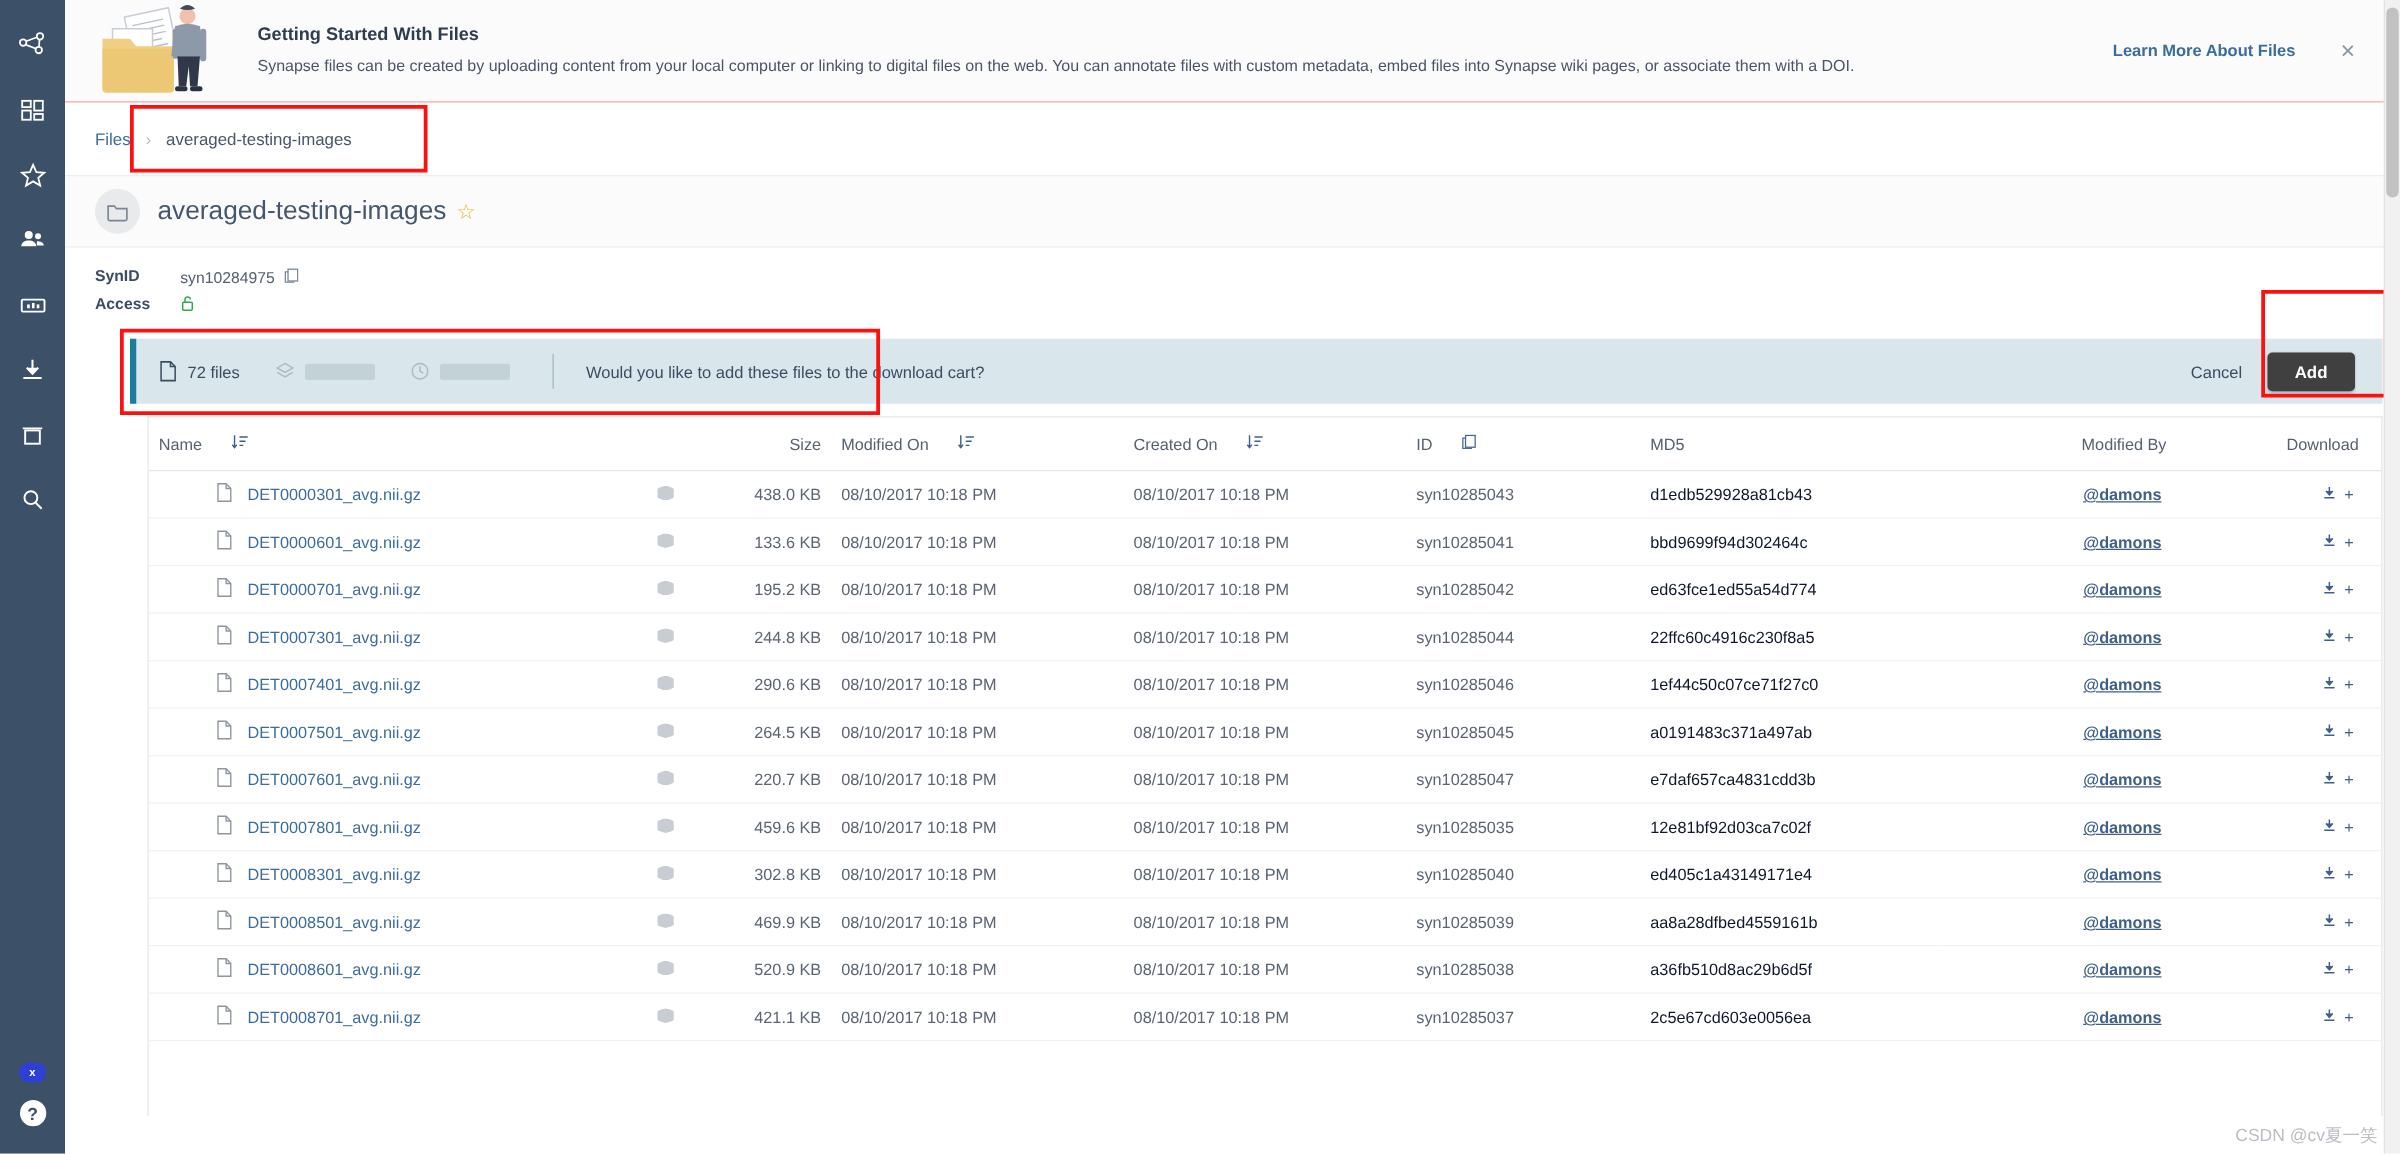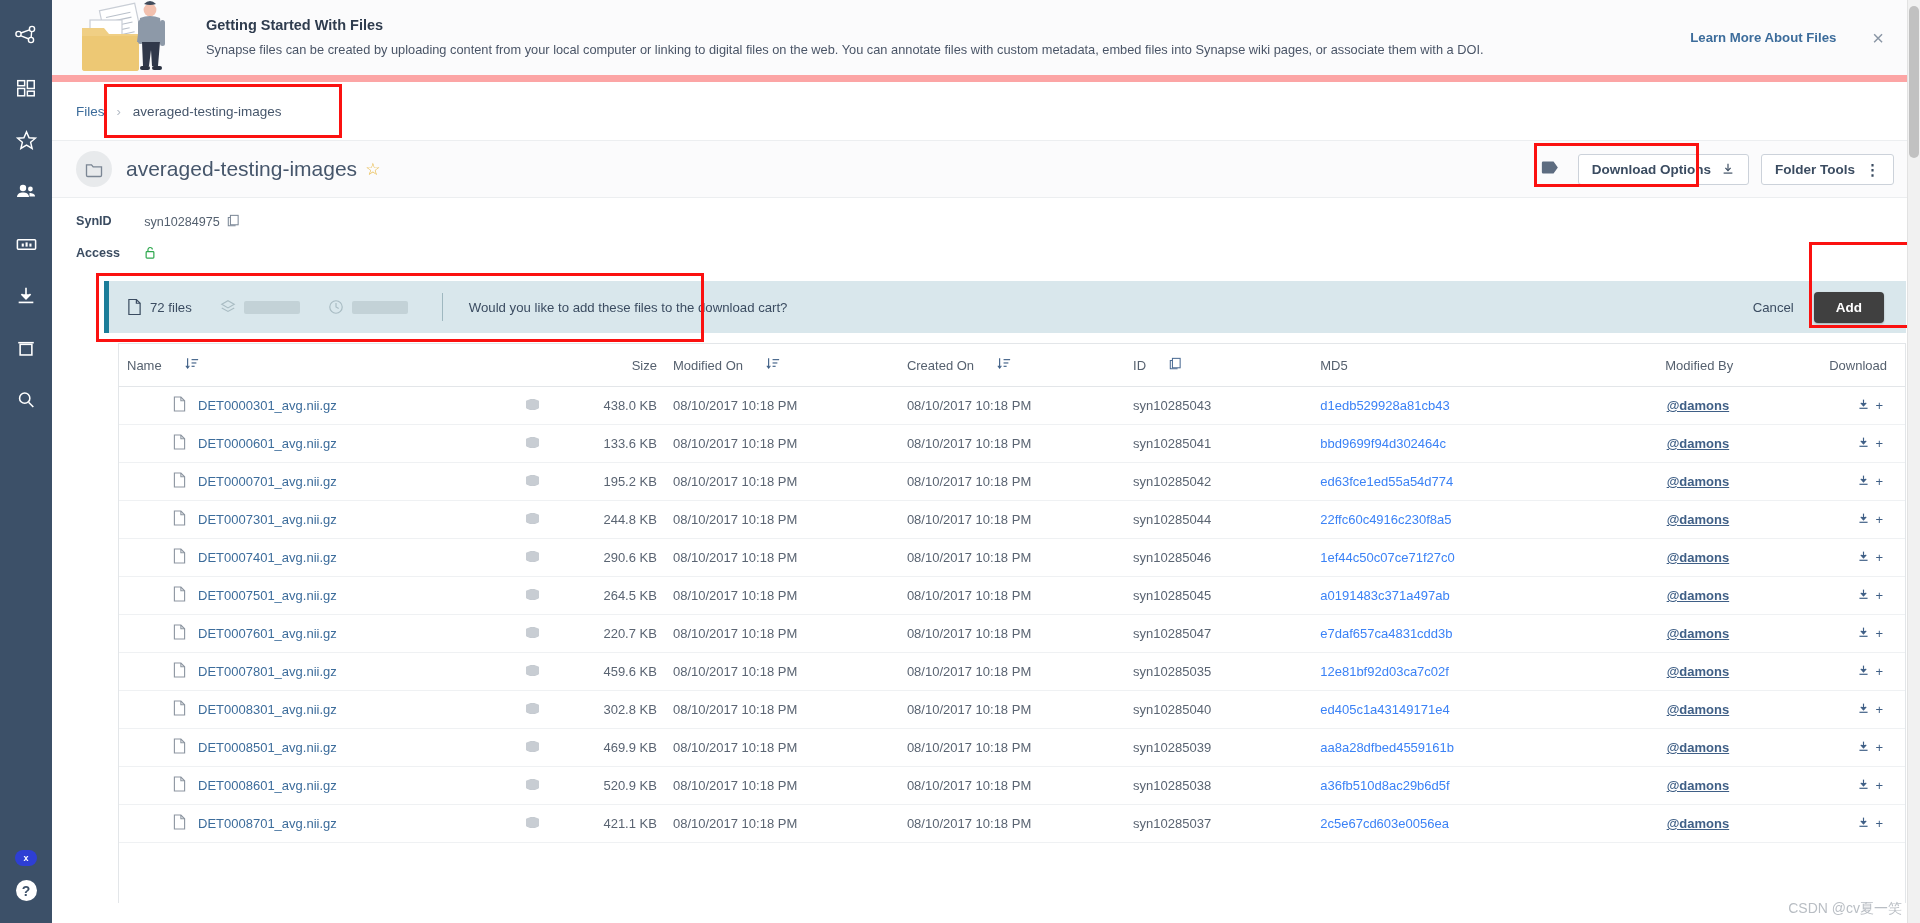--- a/index.html
+++ b/index.html
@@ -40,21 +40,21 @@
 
   
   .main {
     flex: 1 1 auto; height: 923px; position: relative;
     background: #ffffff; overflow: hidden;
   }
 
   
   .promo {
     height: 82px; background: #fbfbfc;
-    border-bottom: 7px solid #fca5a5;
+    border-bottom: 1px solid #fca5a5;
     display: flex; align-items: center;
     padding: 0 26px 0 16px;
     position: relative;
   }
   .promo-art { width: 124px; height: 76px; flex: 0 0 124px; position: relative; }
   .promo-text { margin-left: 14px; flex: 1 1 auto; }
   .promo-title {
     font-size: 14.5px; font-weight: bold; color: #2f3c4e; margin-bottom: 9px;
   }
   .promo-desc { font-size: 12.8px; color: #4a5567; line-height: 1.25; }
@@ -106,21 +106,21 @@
   }
   .hl-dl {
     position: absolute; left: -7px; top: -11px; width: 165px; height: 44px;
     border: 3px solid #fb1110; pointer-events: none;
   }
 
   
   .meta {
     display: flex; padding: 16px 24px 18px 24px; gap: 0; align-items: flex-start;
   }
-  .meta-col { display: grid; grid-template-columns: auto auto; gap: 16px 24px; font-size: 12.6px; }
+  .meta-col { display: grid; grid-template-columns: auto auto; gap: 6px 24px; font-size: 12.6px; }
   .meta-col.second { margin-left: 56px; }
   .meta-k { color: #3b4c61; font-weight: bold; }
   .meta-v { color: #54606f; display: flex; align-items: center; gap: 7px; }
   .copy-ic { color: #7b8796; cursor: pointer; font-size: 12px; }
   .lock-ic { color: #2fa84f; font-size: 13px; }
 
   
   .cart-wrap { position: relative; height: 56px; margin: 0 0 6px 0; }
   .cart {
     position: absolute; left: 52px; right: 14px; top: 0; height: 52px;
@@ -173,21 +173,21 @@
   td.name-cell { padding-left: 14px; }
   .name-inner { display: flex; align-items: center; gap: 12px; padding-left: 40px; }
   .fname { color: #3c6c9b; cursor: pointer; }
   td.size { text-align: right; color: #5a6472; }
   td.globe { text-align: center; }
   .user-link { color: #3f5f86; font-weight: bold; text-decoration: underline; cursor: pointer; }
   td.user { text-align: right; padding-right: 12px;}
   td.dl { text-align: right; padding-right: 22px; }
   .dl-inner { display: inline-flex; align-items: center; gap: 5px; }
   .plus { color: #3f5f86; font-size: 13px; cursor: pointer; }
-  .md5 { color: #3b82f6; }
+  .md5 { color: #0f172a; }
 
   
   .vscroll {
     position: absolute; right: 0; top: 0; width: 13px; height: 923px;
     background: #f1f1f1; border-left: 1px solid #e2e2e2;
   }
   .vthumb {
     position: absolute; right: 1px; top: 6px; width: 10px; height: 152px;
     background: #c1c1c1; border-radius: 5px;
   }
@@ -322,40 +322,20 @@
 
     <div class="fhead">
       <div class="folder-badge">
         <svg width="20" height="20" viewBox="0 0 24 24" fill="none" stroke="#7b8694" stroke-width="1.6">
           <path d="M3 7 h6 l2 2.5 h10 v10 a1.5 1.5 0 0 1 -1.5 1.5 H4.5 A1.5 1.5 0 0 1 3 19.5 z"></path>
         </svg>
       </div>
       <div class="fhead-title">averaged-testing-images</div>
       <div class="star">☆</div>
 
-      <div class="fhead-right">
-        <div class="tag-icon">
-          <svg width="19" height="15" viewBox="0 0 22 16" fill="#5d6c80">
-            <path d="M1 2.5 a1.5 1.5 0 0 1 1.5 -1.5 h12 l5 7 l-5 7 h-12 A1.5 1.5 0 0 1 1 13.5 z"></path>
-          </svg>
-        </div>
-        <button class="btn">
-          <span>Download Options</span>
-          <svg width="14" height="14" viewBox="0 0 24 24" fill="none" stroke="#3b4c61" stroke-width="2">
-            <line x1="12" y1="3" x2="12" y2="14"></line>
-              <polyline points="7.5,10 12,15 16.5,10"></polyline>
-              <line x1="4.5" y1="19" x2="19.5" y2="19"></line>
-          </svg>
-        </button>
-        <button class="btn">
-          <span>Folder Tools</span>
-          <span style="font-size:15px;line-height:1;">⋮</span>
-        </button>
-        <div class="hl-dl"></div>
-      </div>
     </div>
 
     <div class="meta">
       <div class="meta-col">
         <div class="meta-k">SynID</div>
         <div class="meta-v">
           <span>syn10284975</span>
           <span class="copy-ic">
             <svg width="12" height="13" viewBox="0 0 14 15" fill="none" stroke="#7b8796" stroke-width="1.2">
               <rect x="4" y="1.5" width="9" height="11"></rect>

